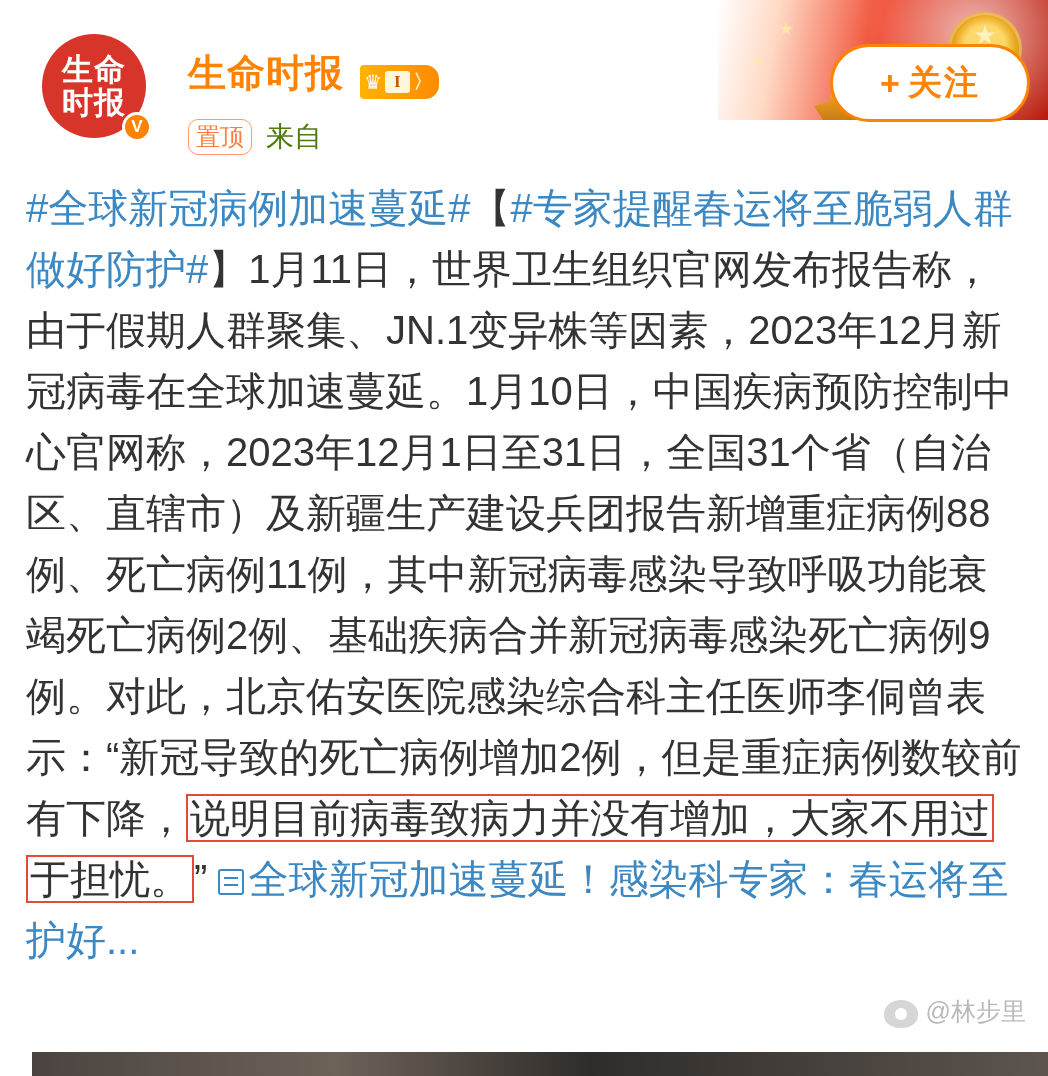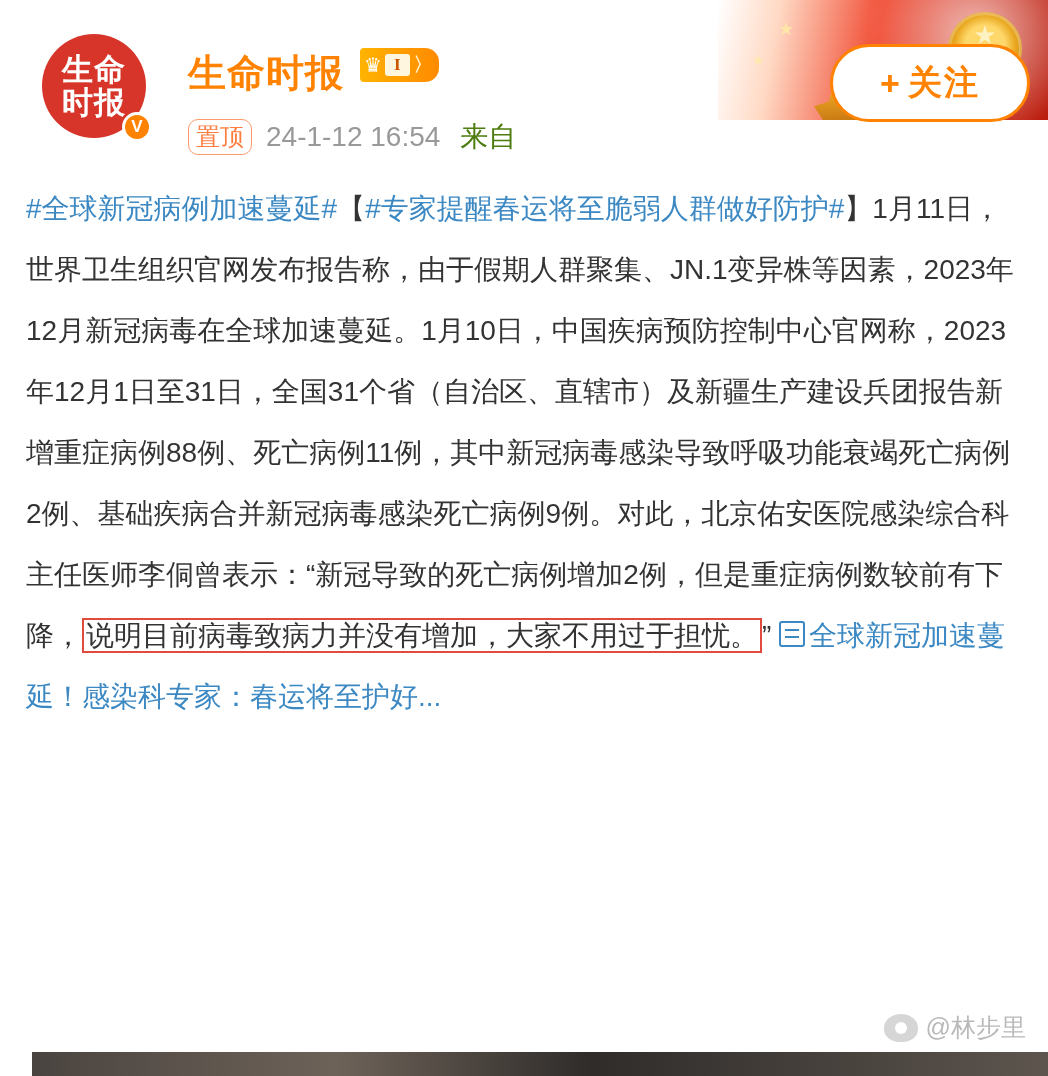--- a/index.html
+++ b/index.html
@@ -71,21 +71,21 @@
     align-items: center;
     justify-content: center;
     box-sizing: border-box;
   }
 
   .name-row {
     position: absolute;
     left: 188px;
     top: 48px;
     display: flex;
-    align-items: flex-start;
+    align-items: flex-end;
   }
   .screen-name {
     font-size: 38px;
     font-weight: bold;
     color: #ff8200;
     letter-spacing: 1px;
     white-space: nowrap;
   }
   .vip-badge {
     margin-left: 16px;
@@ -208,21 +208,21 @@
   }
   .follow-plus {
     font-size: 34px;
     margin-right: 6px;
     font-weight: bold;
   }
 
   
   .content {
     padding: 0 26px;
-    font-size: 28px;
+    font-size: 40px;
     line-height: 61px;
     color: #333333;
     font-family: "Liberation Sans", sans-serif;
     letter-spacing: 0px;
   }
   .topic { color: #3b88c3; }
   .link-blue { color: #3b88c3; }
   .boxed {
     border: 2px solid #e24a3b;
     padding: 0 2px;
@@ -250,23 +250,23 @@
     height: 2px;
     background: #3b88c3;
   }
   .article-icon:before { top: 6px; }
   .article-icon:after { top: 13px; }
 
   
   .watermark {
     position: absolute;
     right: 22px;
-    bottom: 32px;
-    display: flex;
-    align-items: center;
+    bottom: 48px;
+    display: flex;
+    align-items: flex-end;
     color: #b9b9b9;
     font-size: 25px;
   }
   .wm-eye {
     width: 34px;
     height: 28px;
     margin-right: 8px;
     border-radius: 50% 50% 45% 45%;
     background: #d6d6d6;
     position: relative;
@@ -315,21 +315,20 @@
       <div class="screen-name">生命时报</div>
       <div class="vip-badge">
         <span class="vip-crown">♛</span>
         <span class="vip-level">I</span>
         <span class="vip-arrow">〉</span>
       </div>
     </div>
 
     <div class="meta-row">
       <span class="pin-tag">置顶</span>
-      <span class="meta-time">24-1-12 16:54</span>
       <span class="meta-source">来自</span>
     </div>
 
     <div class="follow-btn">
       <span class="follow-plus">+</span>
       <span>关注</span>
     </div>
   </div>
 
   <div class="content">

